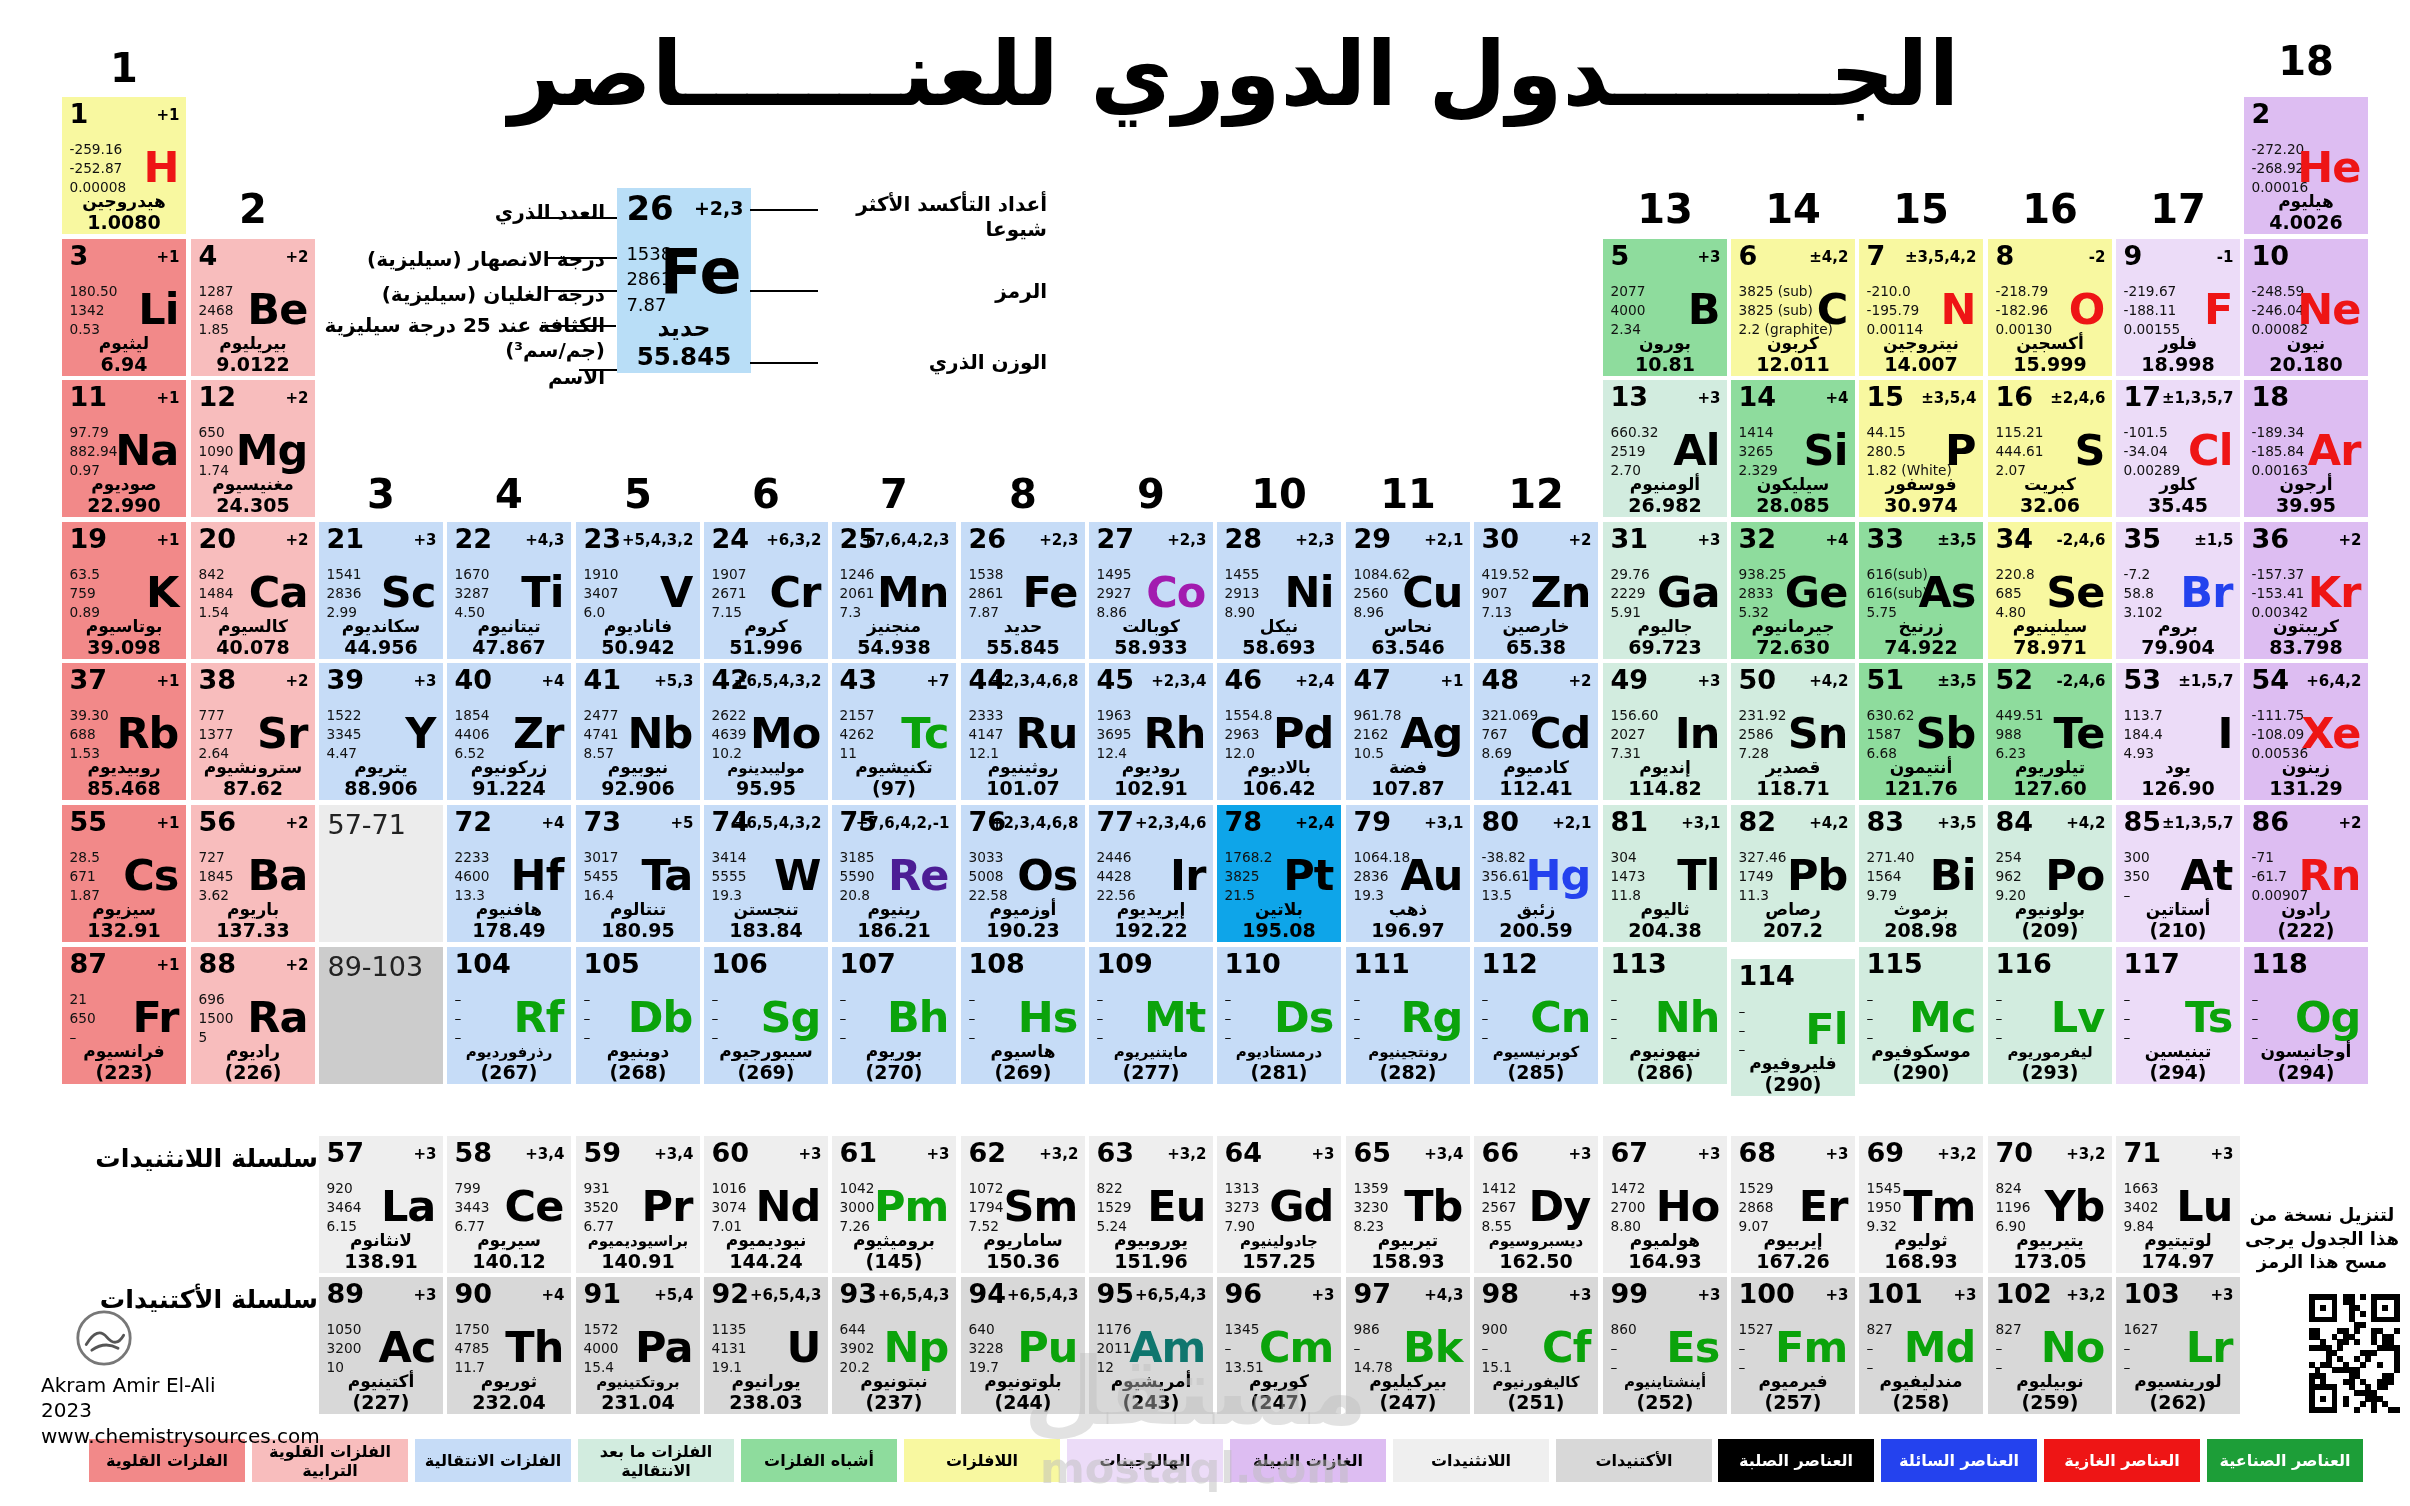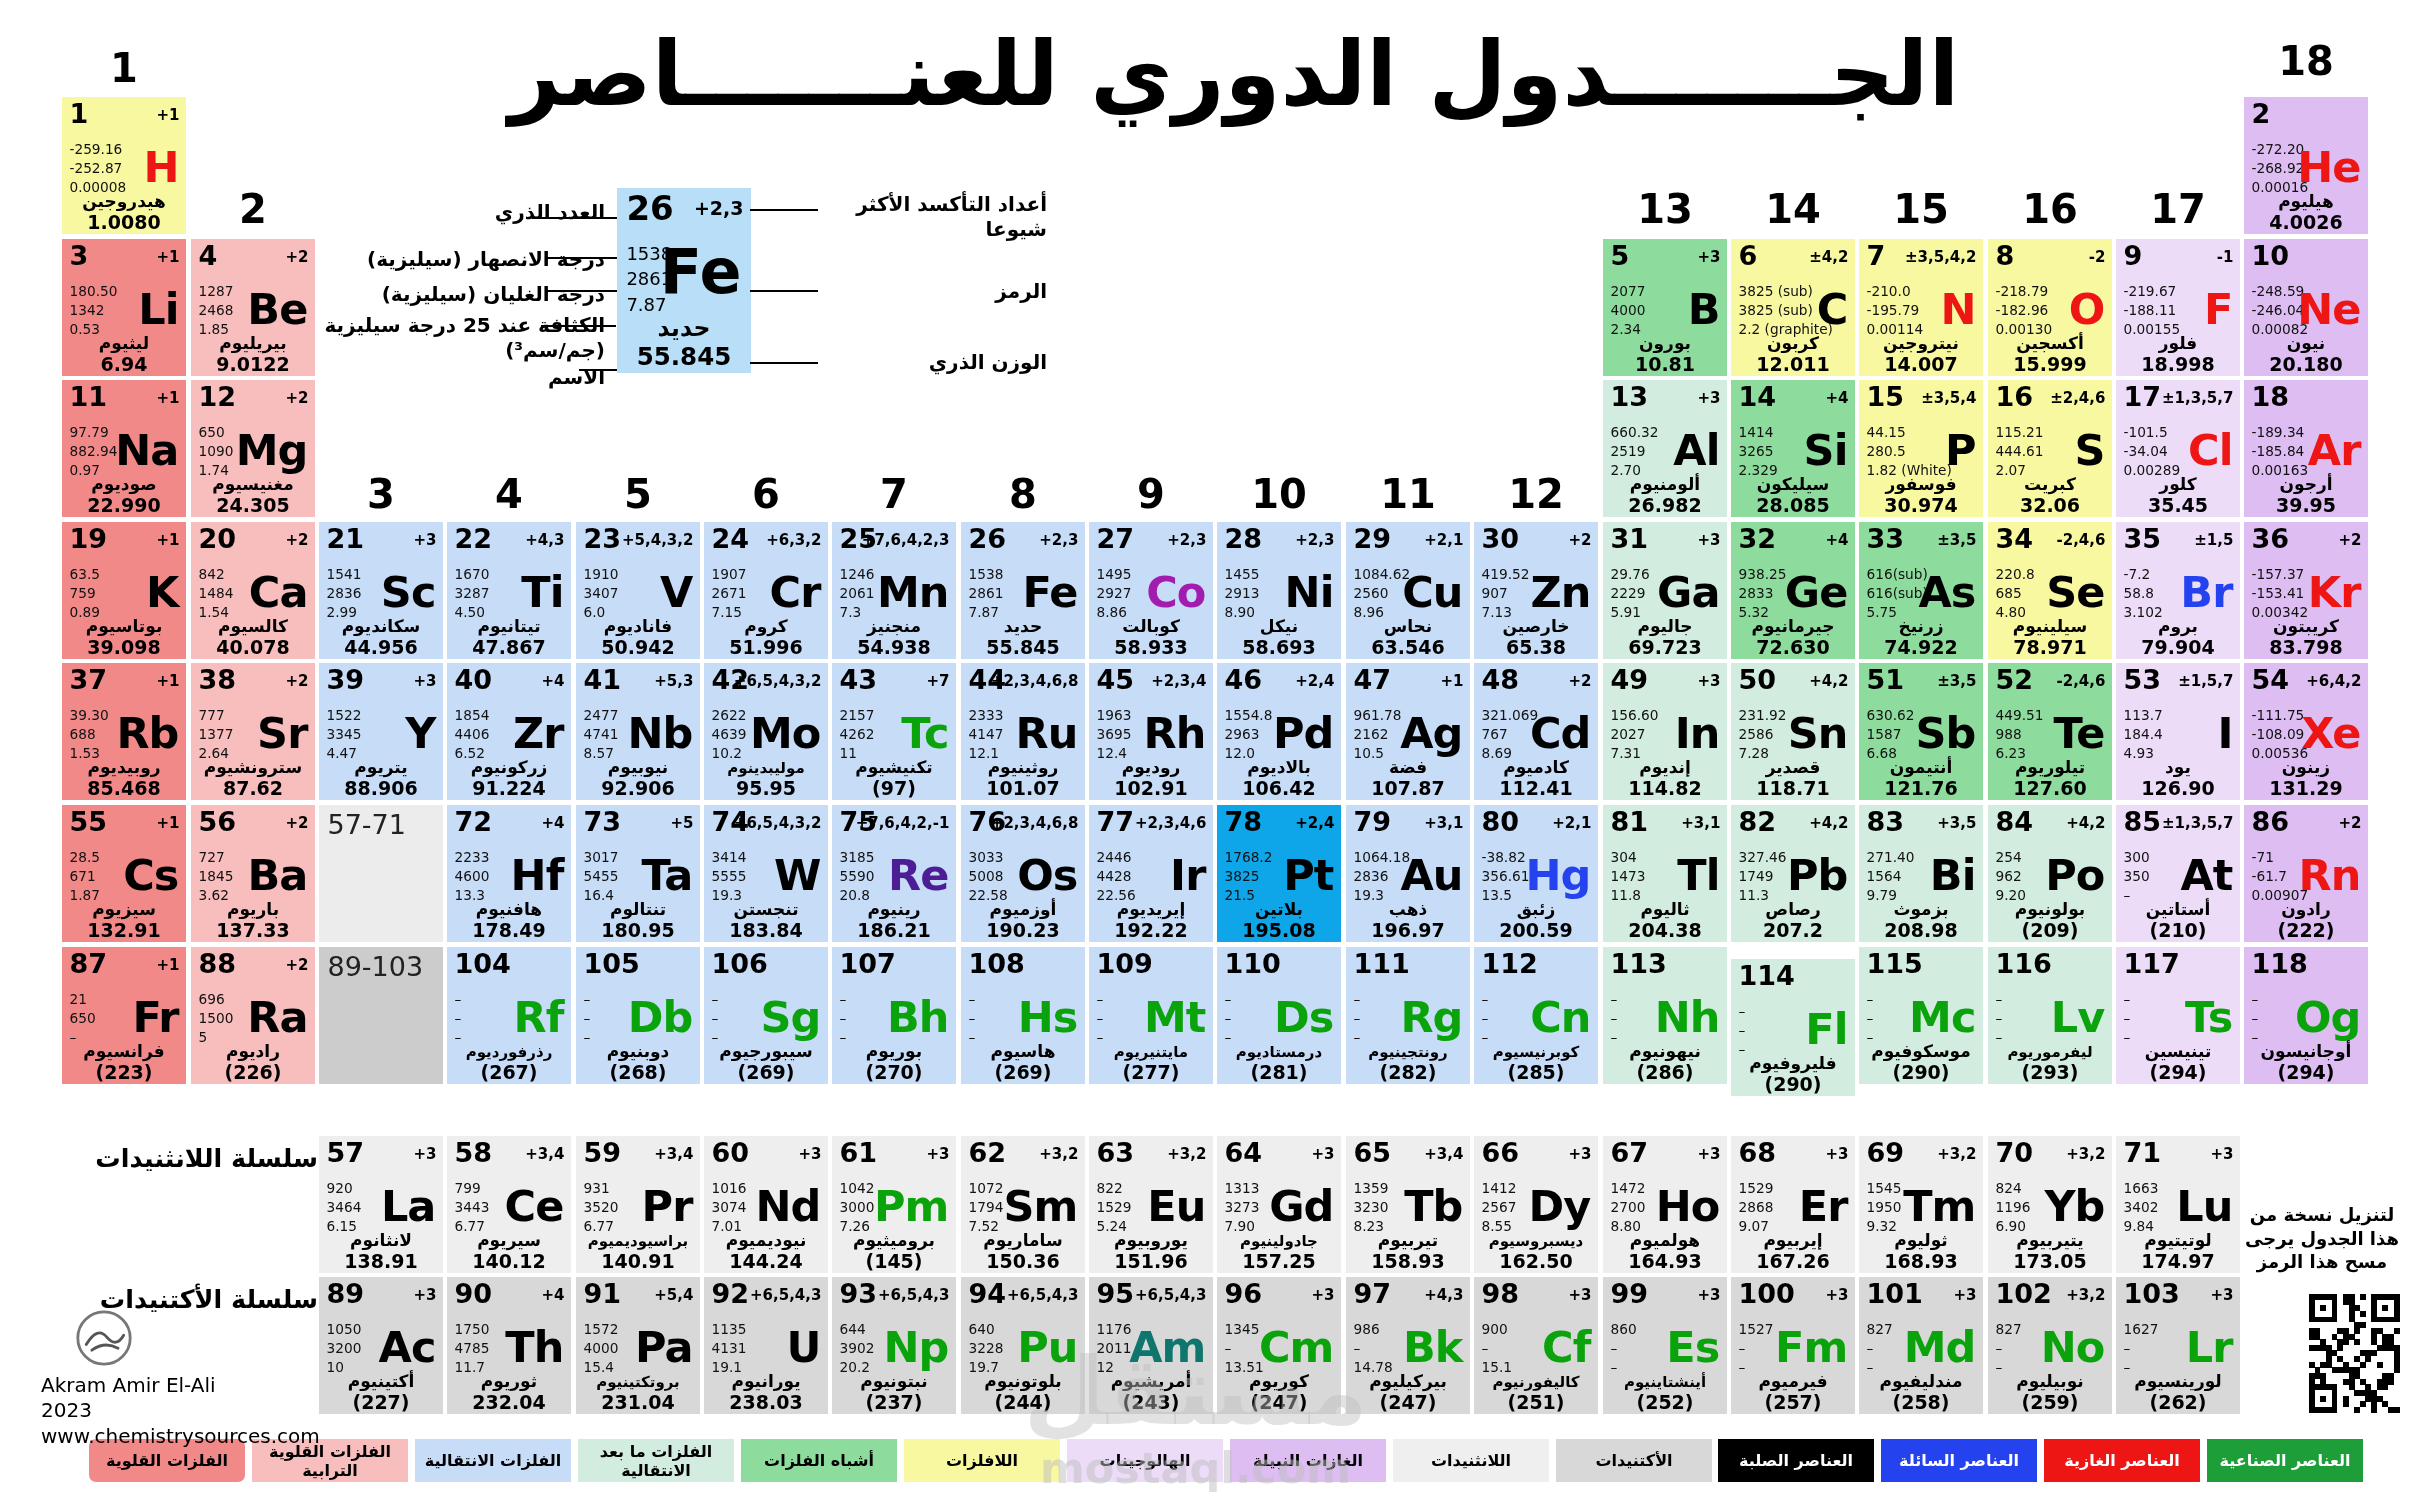--- a/index.html
+++ b/index.html
@@ -1502,21 +1502,21 @@
       <div class="awt">(262)</div>
     </div>
     <div class="phcell" style="left: 319px; top: 805px; background: rgb(236, 236, 236);">57-71</div>
     <div class="phcell" style="left: 319px; top: 947px; background: rgb(204, 204, 204);">89-103</div>
   </div>
 
 <div class="serlabel" style="top:1143px">سلسلة اللانثنيدات</div>
 <div class="serlabel" style="top:1284px">سلسلة الأكتنيدات</div>
 
 <div id="legend">
-    <div class="lgbox" style="left: 89px; background: rgb(242, 137, 137); color: rgb(0, 0, 0); border-radius: 7px;">الفلزات القلوية</div>
+    <div class="lgbox" style="left: 89px; background: rgb(242, 137, 137); color: rgb(0, 0, 0);">الفلزات القلوية</div>
     <div class="lgbox" style="left: 252px; background: rgb(248, 189, 189); color: rgb(0, 0, 0);">الفلزات القلوية الترابية</div>
     <div class="lgbox" style="left: 415px; background: rgb(198, 220, 247); color: rgb(0, 0, 0);">الفلزات الانتقالية</div>
     <div class="lgbox" style="left: 578px; background: rgb(210, 236, 223); color: rgb(0, 0, 0);">الفلزات ما بعد الانتقالية</div>
     <div class="lgbox" style="left: 741px; background: rgb(142, 220, 157); color: rgb(0, 0, 0);">أشباه الفلزات</div>
     <div class="lgbox" style="left: 904px; background: rgb(248, 248, 160); color: rgb(0, 0, 0);">اللافلزات</div>
     <div class="lgbox" style="left: 1067px; background: rgb(236, 220, 248); color: rgb(0, 0, 0);">الهالوجينات</div>
     <div class="lgbox" style="left: 1230px; background: rgb(221, 189, 242); color: rgb(0, 0, 0);">الغازات النبيلة</div>
     <div class="lgbox" style="left: 1393px; background: rgb(239, 239, 239); color: rgb(0, 0, 0);">اللانثنيدات</div>
     <div class="lgbox" style="left: 1556px; background: rgb(216, 216, 216); color: rgb(0, 0, 0);">الأكتنيدات</div>
     <div class="lgbox" style="left: 1718px; background: rgb(0, 0, 0); color: rgb(255, 255, 255);">العناصر الصلبة</div>

